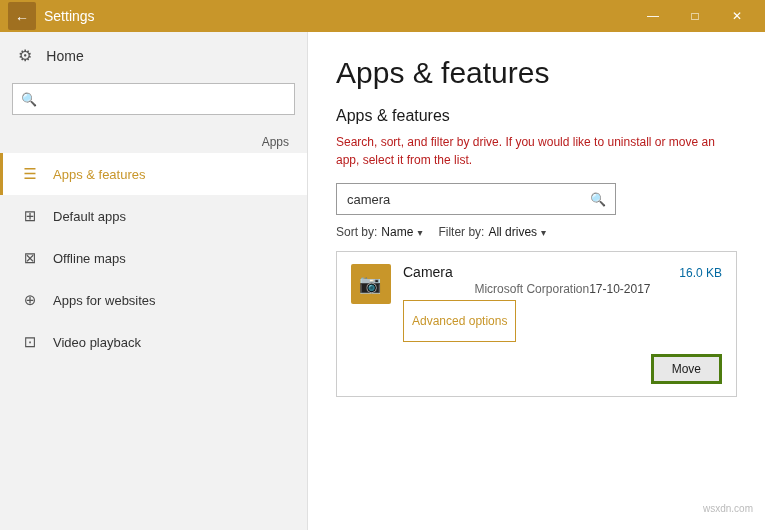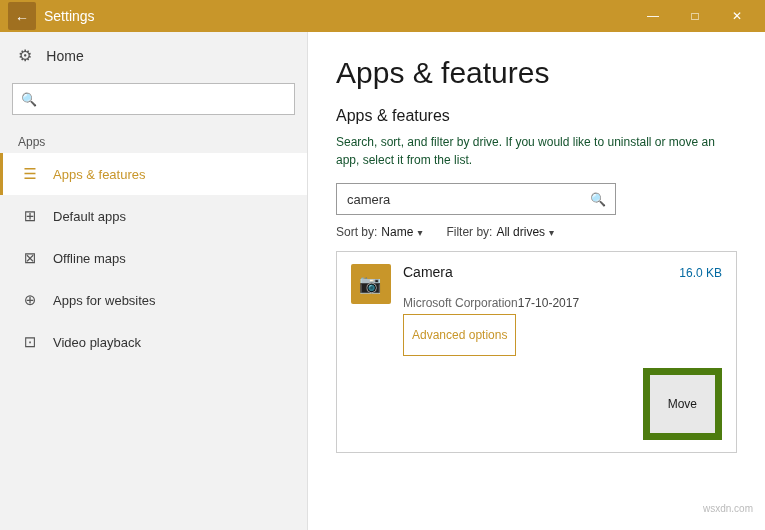--- a/index.html
+++ b/index.html
@@ -123,20 +123,21 @@
       background: none;
       border: none;
       cursor: pointer;
     }
 
     .sidebar-section-label {
       padding: 8px 18px 4px 18px;
       font-size: 12px;
       color: #555;
       font-weight: 400;
+      text-align: right;
     }
 
     .sidebar-nav-item {
       display: flex;
       align-items: center;
       gap: 14px;
       padding: 12px 18px;
       cursor: pointer;
       color: #333;
       font-size: 13px;
@@ -183,21 +184,21 @@
       color: #c8962a;
       font-size: 13px;
       text-decoration: none;
       cursor: pointer;
       display: inline-block;
       margin-bottom: 12px;
     }
 
     .description-text {
       font-size: 12px;
-      color: #14532d;
+      color: #b91c1c;
       margin-bottom: 14px;
       line-height: 1.5;
     }
 
     .search-filter-row {
       display: flex;
       align-items: center;
       gap: 0;
       margin-bottom: 10px;
     }
@@ -221,21 +222,21 @@
     }
     .app-search-box .search-icon {
       padding: 0 8px;
       color: #555;
       font-size: 13px;
     }
 
     .sort-filter-row {
       display: flex;
       align-items: center;
-      gap: 24px;
+      gap: 16px;
       margin-bottom: 12px;
       font-size: 12px;
       color: #444;
     }
     .sort-filter-item {
       display: flex;
       align-items: center;
       gap: 4px;
       cursor: pointer;
     }
@@ -283,23 +284,23 @@
       font-weight: 500;
       color: #1a1a1a;
     }
     .app-size {
       font-size: 12px;
       color: #0369a1;
       margin-left: 46px;
     }
     .app-publisher-row {
       display: flex;
-      justify-content: flex-start;
+      justify-content: center;
       align-items: baseline;
-      margin-top: 16px;
+      margin-top: 2px;
     }
     .app-publisher {
       font-size: 12px;
       color: #666;
     }
     .app-date {
       font-size: 12px;
       color: #444;
     }
     .advanced-link {
@@ -314,22 +315,22 @@
     }
 
     .app-card-footer {
       display: flex;
       justify-content: flex-end;
       gap: 8px;
       margin-top: 12px;
     }
     .btn-secondary {
       background: #e8e8e8;
-      border: 7px solid #4d7c0f;
-      padding: 22px 18px;
+      border: 3px solid #4d7c0f;
+      padding: 5px 18px;
       font-size: 12px;
       cursor: pointer;
       color: #1a1a1a;
     }
 
     .watermark {
       position: fixed;
       bottom: 16px;
       right: 12px;
       font-size: 10px;

